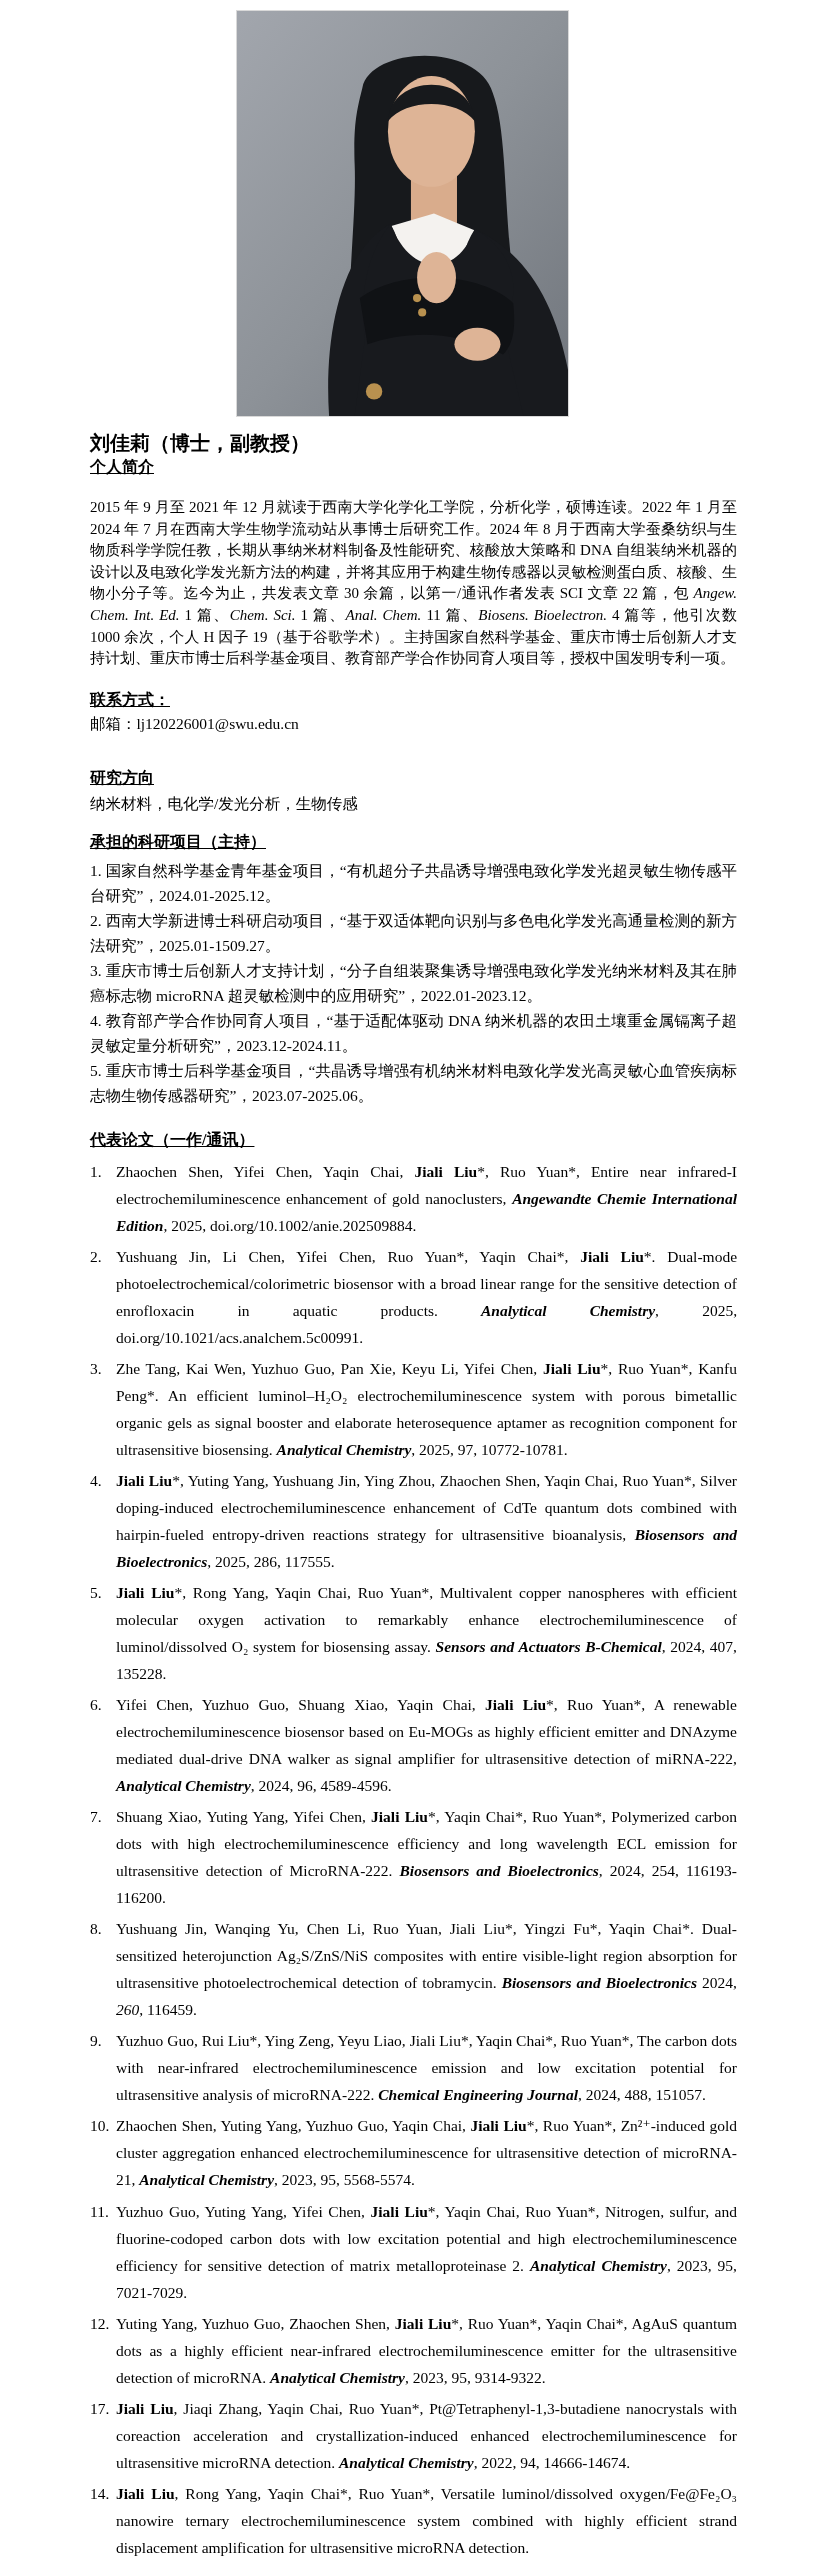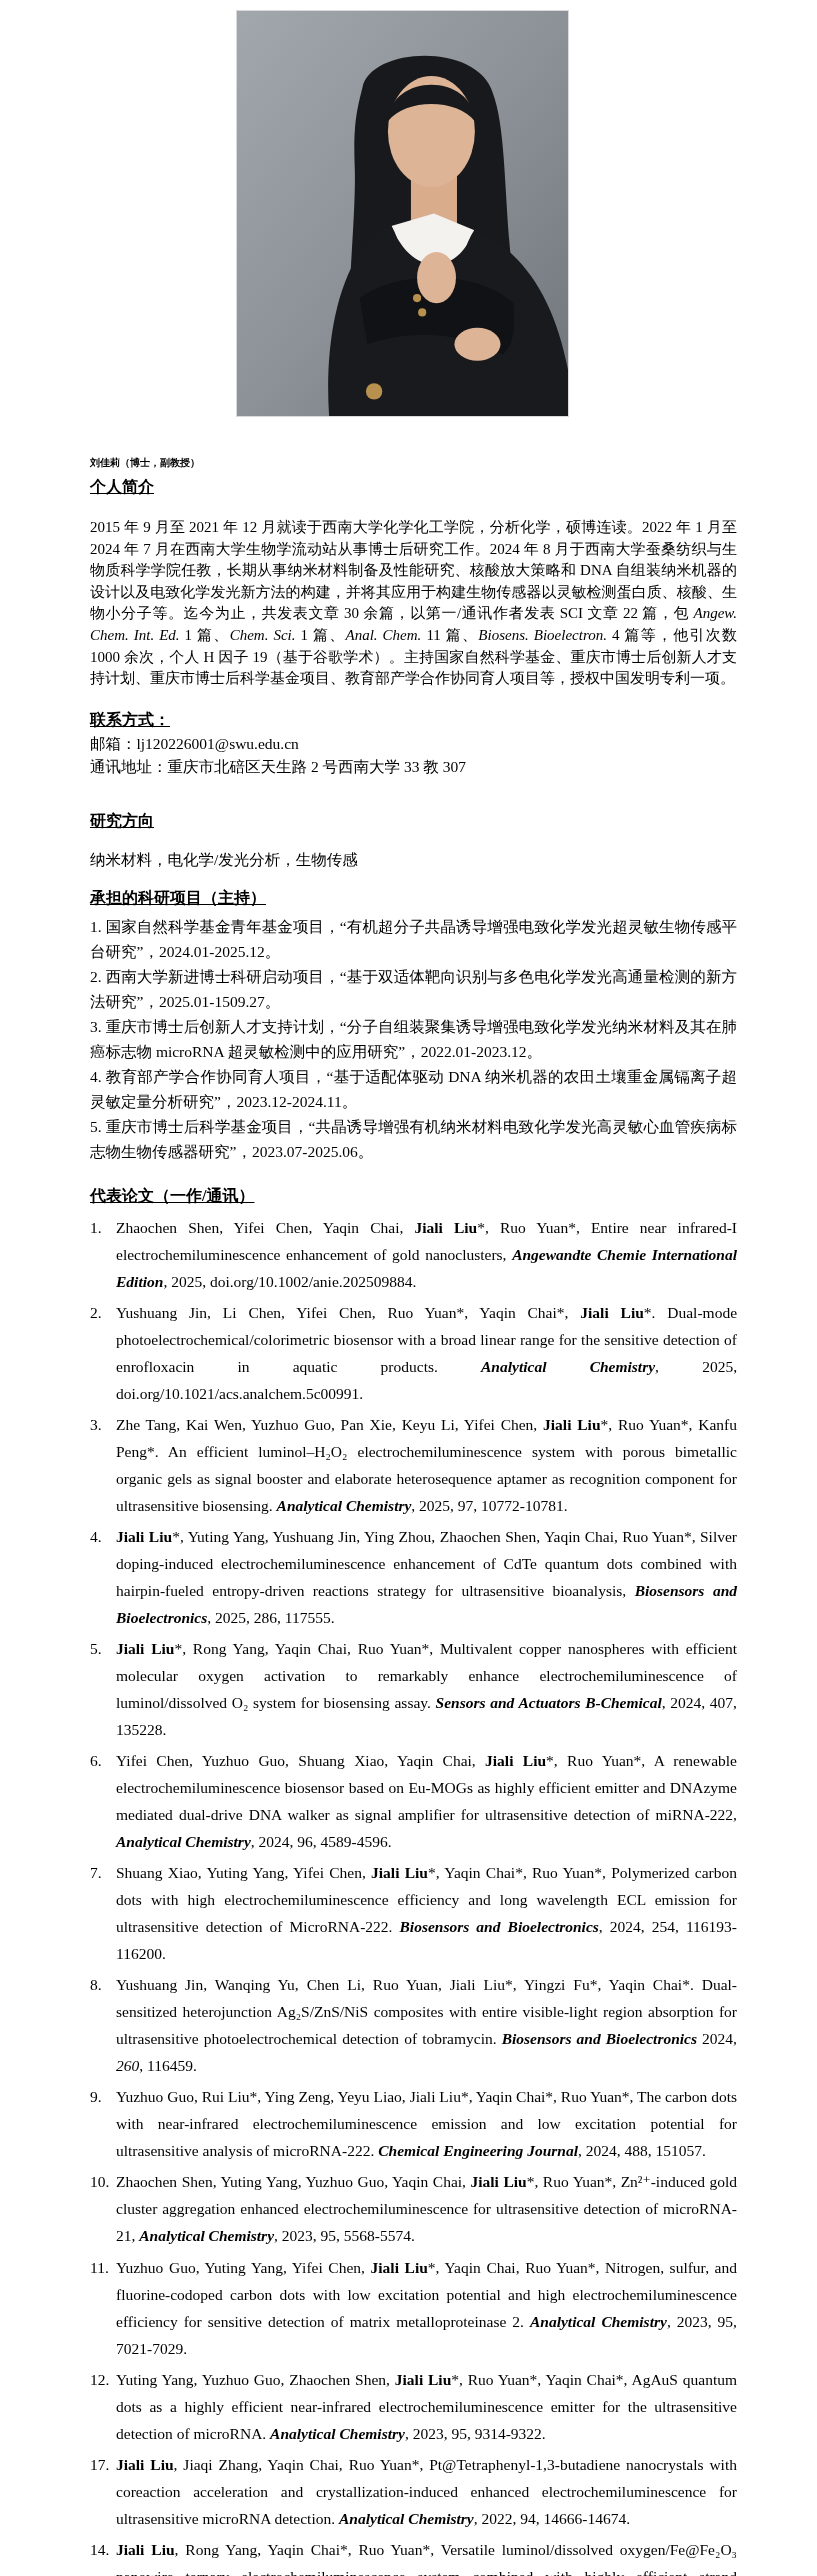--- a/index.html
+++ b/index.html
@@ -12,29 +12,29 @@
   .photo-frame {
     position: absolute; left: 236px; top: 10.3px;
     width: 333px; height: 407px;
     border: 0.5px solid #d9d9d9; box-sizing: border-box;
     background: linear-gradient(135deg, #a2a6ad 0%, #8d9298 45%, #70757c 100%);
   }
   .photo-frame svg { display: block; width: 100%; height: 100%; }
   .content {
     position: absolute; left: 90px; top: 431px; width: 647px;
   }
-  .name-line { font-size: 10px; font-weight: bold; line-height: 24px; margin-top: 20px; }
+  .name-line { font-size: 20px; font-weight: bold; line-height: 24px; }
   .sec-heading { font-size: 16px; font-weight: bold; line-height: 24px; text-decoration: underline; }
   .intro-para {
     font-size: 15px; line-height: 21.6px; text-align: justify; margin-top: 18px;
   }
   .contact-block { margin-top: 18px; }
   .contact-line { font-size: 15.5px; line-height: 23px; }
   .research-block { margin-top: 31px; }
-  .research-text { font-size: 15.5px; line-height: 23px; margin-top: 15px; }
+  .research-text { font-size: 15.5px; line-height: 23px; margin-top: 2px; }
   .projects-block { margin-top: 15px; }
   .projects-list { margin: 4.1px 0 0 0; padding: 0; list-style: none; }
   .project-item { font-size: 15.5px; line-height: 25px; text-align: justify; }
   .pubs-block { margin-top: 20.6px; }
   .pubs-list { margin: 5.2px 0 0 0; padding: 0; list-style: none; }
   .pub-item {
     position: relative; font-size: 15.5px; line-height: 27px;
     text-align: justify; padding-left: 26px; margin-bottom: 4.1px;
   }
   .pub-num { position: absolute; left: 0; top: 0; }
@@ -85,21 +85,20 @@
 
   <div class="name-line">刘佳莉（博士，副教授）</div>
 
   <div class="sec-heading">个人简介</div>
 
   <div class="intro-para"><span class="seg-p">2015 年 9 月至 2021 年 12 月就读于西南大学化学化工学院，分析化学，硕博连读。2022 年 1 月至 2024 年 7 月在西南大学生物学流动站从事博士后研究工作。2024 年 8 月于西南大学蚕桑纺织与生物质科学学院任教，长期从事纳米材料制备及性能研究、核酸放大策略和 DNA 自组装纳米机器的设计以及电致化学发光新方法的构建，并将其应用于构建生物传感器以灵敏检测蛋白质、核酸、生物小分子等。迄今为止，共发表文章 30 余篇，以第一/通讯作者发表 SCI 文章 22 篇，包 </span><span class="seg-i">Angew. Chem. Int. Ed.</span><span class="seg-p"> 1 篇、</span><span class="seg-i">Chem. Sci.</span><span class="seg-p"> 1 篇、</span><span class="seg-i">Anal. Chem.</span><span class="seg-p"> 11 篇、</span><span class="seg-i">Biosens. Bioelectron.</span><span class="seg-p"> 4 篇等，他引次数 1000 余次，个人 H 因子 19（基于谷歌学术）。主持国家自然科学基金、重庆市博士后创新人才支持计划、重庆市博士后科学基金项目、教育部产学合作协同育人项目等，授权中国发明专利一项。</span></div>
 
   <div class="contact-block">
     <div class="sec-heading">联系方式：</div>
     <div class="contact-line">邮箱：lj120226001@swu.edu.cn</div>
-    <div class="contact-line">通讯地址：重庆市北碚区天生路 2 号西南大学 33 教 307</div>
   </div>
 
   <div class="research-block">
     <div class="sec-heading">研究方向</div>
     <div class="research-text">纳米材料，电化学/发光分析，生物传感</div>
   </div>
 
   <div class="projects-block">
     <div class="sec-heading">承担的科研项目（主持）</div>
     <ol class="projects-list">

